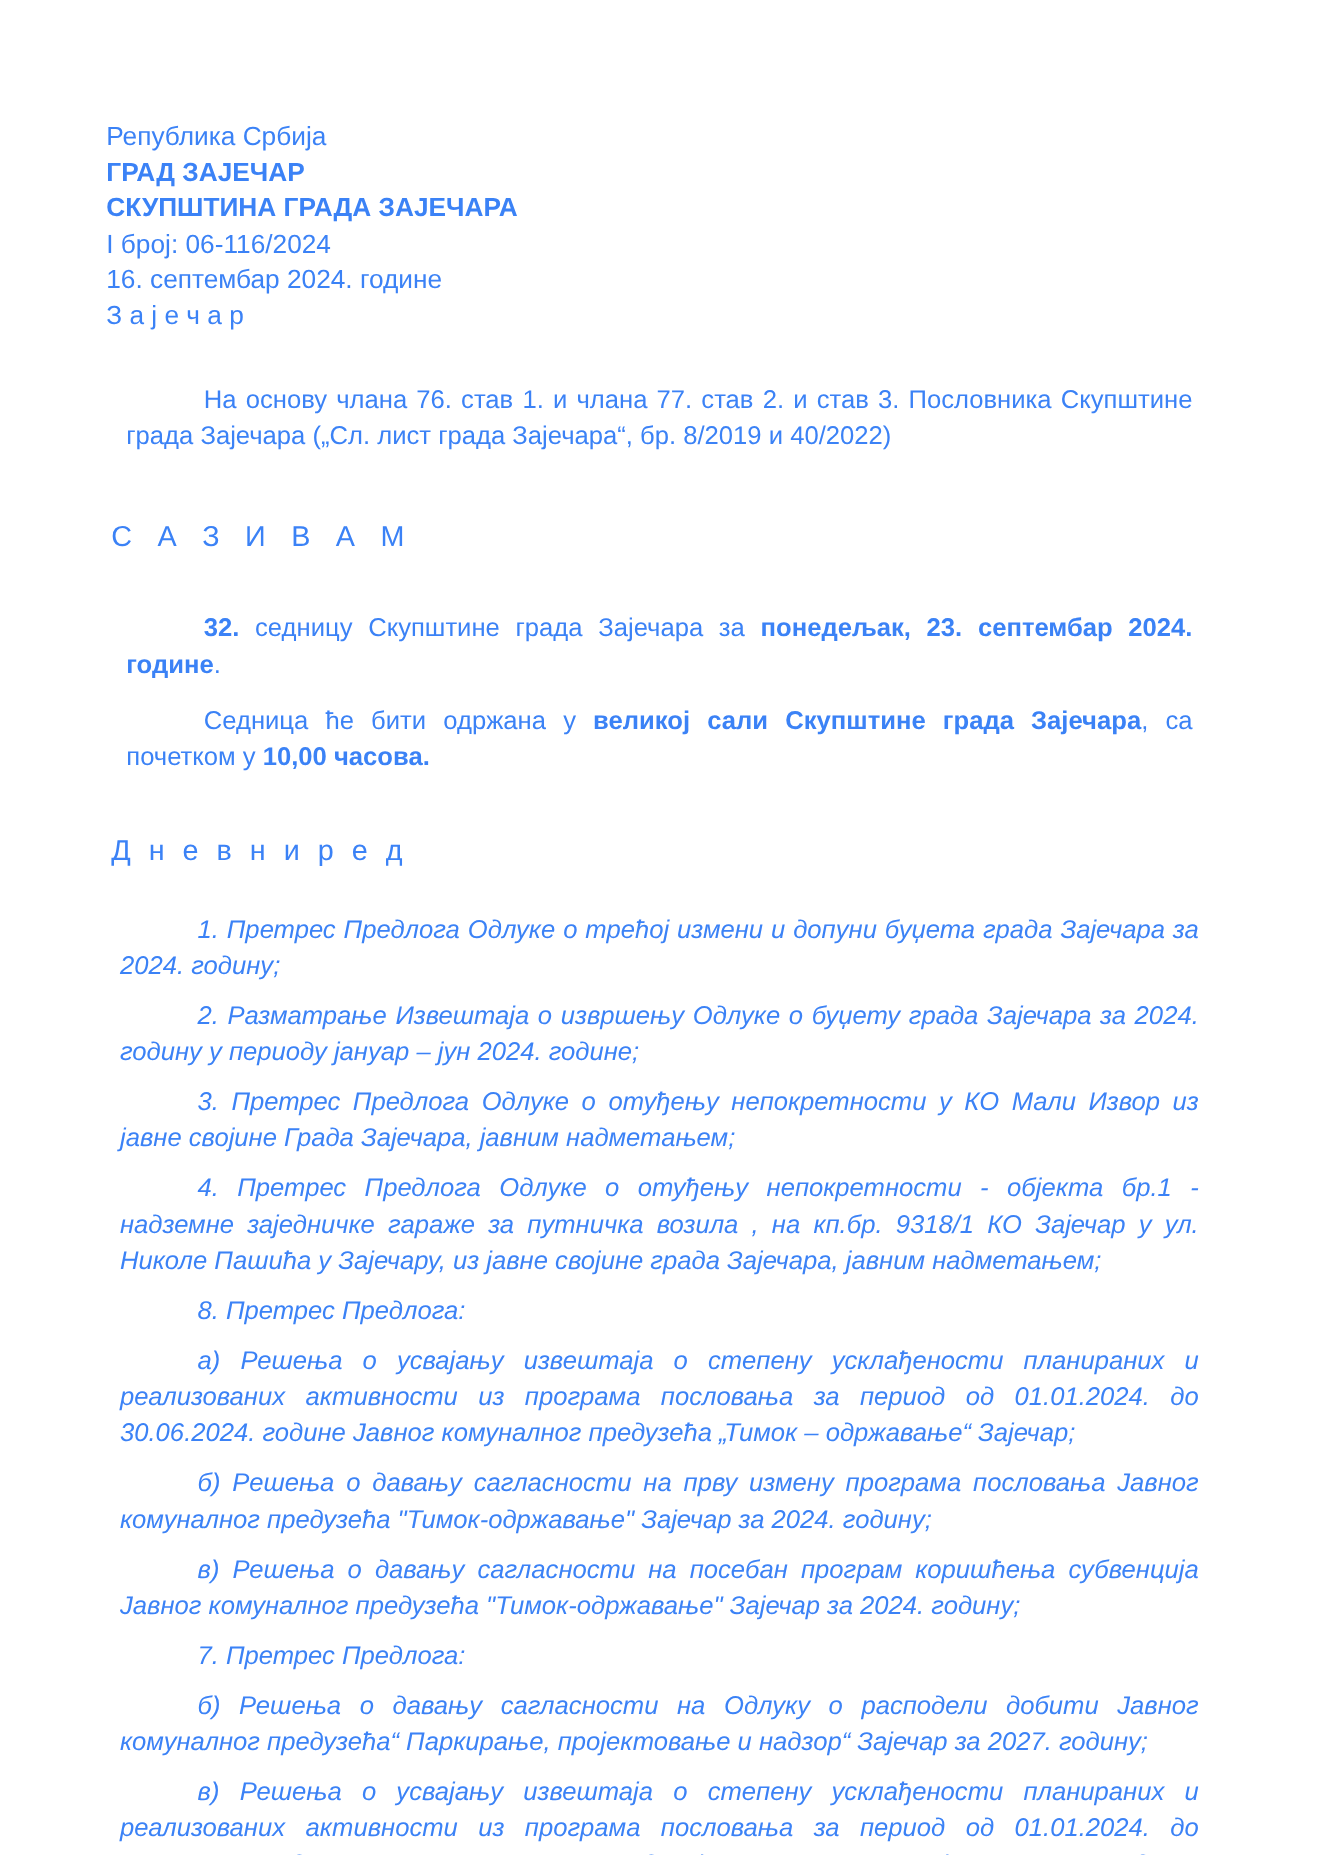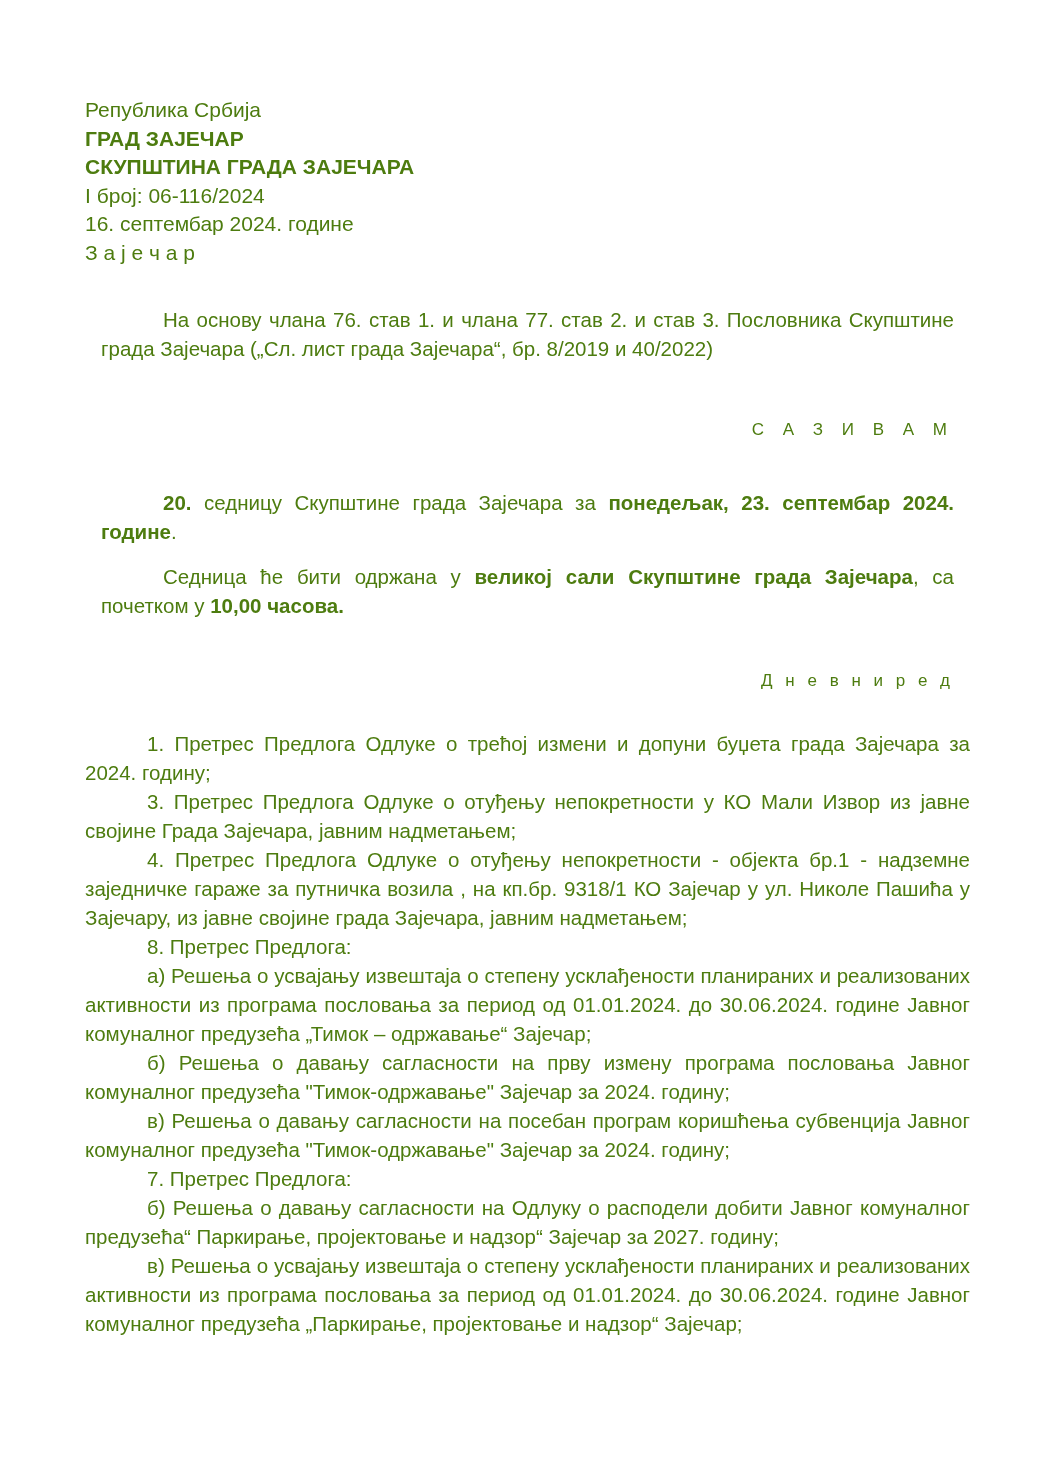--- a/index.html
+++ b/index.html
@@ -8,21 +8,21 @@
     background: #ffffff;
   }
   .page {
     position: relative;
     width: 1054px;
     height: 1484px;
     background: #ffffff;
     box-sizing: border-box;
     padding: 96px 84px 0 85px;
     font-family: "Liberation Sans", sans-serif;
-    color: #4d7c0f;
+    color: #3b82f6;
     -webkit-font-smoothing: antialiased;
   }
   .header {
     font-size: 21px;
     line-height: 28.5px;
     white-space: pre;
   }
   .header .b {
     font-weight: bold;
   }
@@ -33,71 +33,73 @@
     text-justify: inter-word;
     margin: 16px;
   }
   .indent {
     text-indent: 62px;
   }
   .gap-intro {
     margin-top: 38px;
   }
   .centered-heading {
-    text-align: right;
-    font-size: 17px;
+    text-align: left;
+    font-size: 23px;
     line-height: 29px;
-    margin: 16px;
+    margin: 4px;
   }
   .sazivam {
     margin-top: 52px;
     letter-spacing: 7px;
     font-weight: normal;
   }
   .dnevni {
     margin-top: 46px;
     margin-bottom: 34px;
     font-weight: normal;
     letter-spacing: 4px;
   }
   .block-convoke {
     margin-top: 44px;
   }
   .agenda .para {
-    margin: 0;
+    margin: 11px;
+    font-style: italic;
   }
   b.em { font-weight: bold; }
 </style>
 </head>
 <body>
 
 <div class="page">
 
   <div class="header"><span>Република Србија</span>
 <span class="b">ГРАД ЗАЈЕЧАР</span>
 <span class="b">СКУПШТИНА ГРАДА ЗАЈЕЧАРА</span>
 <span>I број: 06-116/2024</span>
 <span>16. септембар 2024. године</span>
 <span>З а ј е ч а р</span></div>
 
   <p class="para indent gap-intro">На основу члана 76. став 1. и члана 77. став 2. и став 3. Пословника Скупштине града Зајечара („Сл. лист града Зајечара“, бр. 8/2019 и 40/2022)</p>
 
   <div class="centered-heading sazivam">С А З И В А М</div>
 
   <div class="block-convoke">
-    <p class="para indent"><b class="em">20.</b><span> седницу Скупштине града Зајечара за </span><b class="em">понедељак, 23. септембар 2024. године</b><span>.</span></p>
+    <p class="para indent"><b class="em">32.</b><span> седницу Скупштине града Зајечара за </span><b class="em">понедељак, 23. септембар 2024. године</b><span>.</span></p>
 
     <p class="para indent"><span>Седница ће бити одржана у </span><b class="em">великој сали Скупштине града Зајечара</b><span>, са почетком у </span><b class="em">10,00 часова.</b></p>
 
   </div>
 
   <div class="centered-heading dnevni">Д н е в н и  р е д</div>
 
   <div class="agenda">
     <p class="para indent">1. Претрес Предлога Одлуке о трећој измени и допуни буџета града Зајечара за 2024. годину;</p>
+    <p class="para indent">2. Разматрање Извештаја о извршењу Одлуке о буџету града Зајечара за 2024. годину у периоду јануар – јун 2024. године;</p>
     <p class="para indent">3.  Претрес Предлога Одлуке о  отуђењу непокретности  у  КО Мали Извор  из јавне својине Града Зајечара,  јавним надметањем;</p>
     <p class="para indent">4. Претрес Предлога Одлуке о отуђењу непокретности - објекта бр.1 - надземне заједничке гараже за путничка возила , на кп.бр. 9318/1   КО Зајечар у ул. Николе Пашића у Зајечару, из јавне својине града Зајечара, јавним надметањем;</p>
     <p class="para indent">8.  Претрес Предлога:</p>
     <p class="para indent">а) Решења о усвајању извештаја о степену усклађености планираних и реализованих активности из програма пословања за период од 01.01.2024. до 30.06.2024. године Јавног комуналног предузећа „Тимок – одржавање“ Зајечар;</p>
     <p class="para indent">б) Решења о давању сагласности  на прву измену програма пословања Јавног комуналног предузећа "Тимок-одржавање" Зајечар за 2024. годину;</p>
     <p class="para indent">в) Решења о давању сагласности на посебан програм коришћења субвенција Јавног комуналног предузећа "Тимок-одржавање" Зајечар за 2024. годину;</p>
     <p class="para indent">7. Претрес Предлога:</p>
     <p class="para indent">б) Решења о давању сагласности на Одлуку о расподели добити Јавног комуналног предузећа“ Паркирање, пројектовање и надзор“ Зајечар за 2027. годину;</p>
     <p class="para indent">в) Решења о усвајању извештаја о степену усклађености планираних и реализованих активности из програма пословања за период од 01.01.2024. до 30.06.2024. године Јавног комуналног предузећа „Паркирање, пројектовање и надзор“ Зајечар;</p>
   </div>

